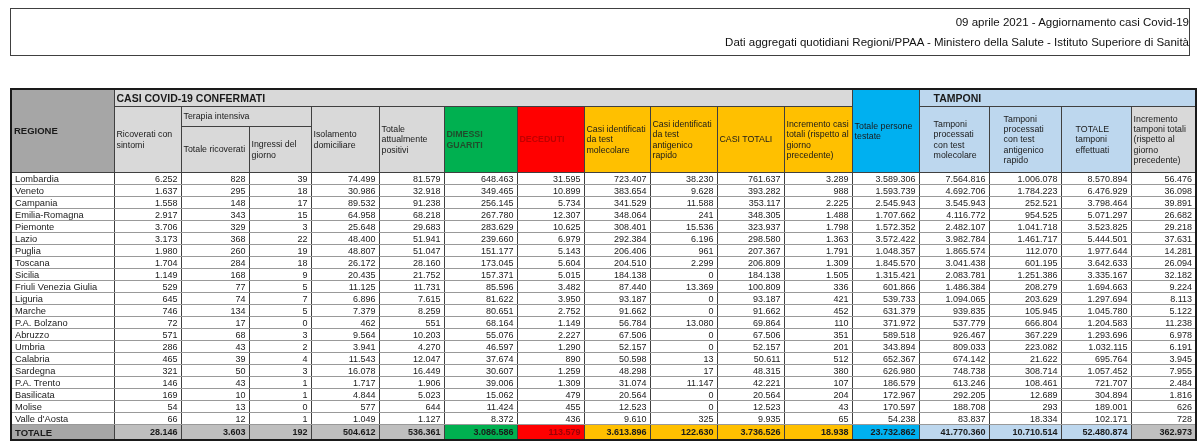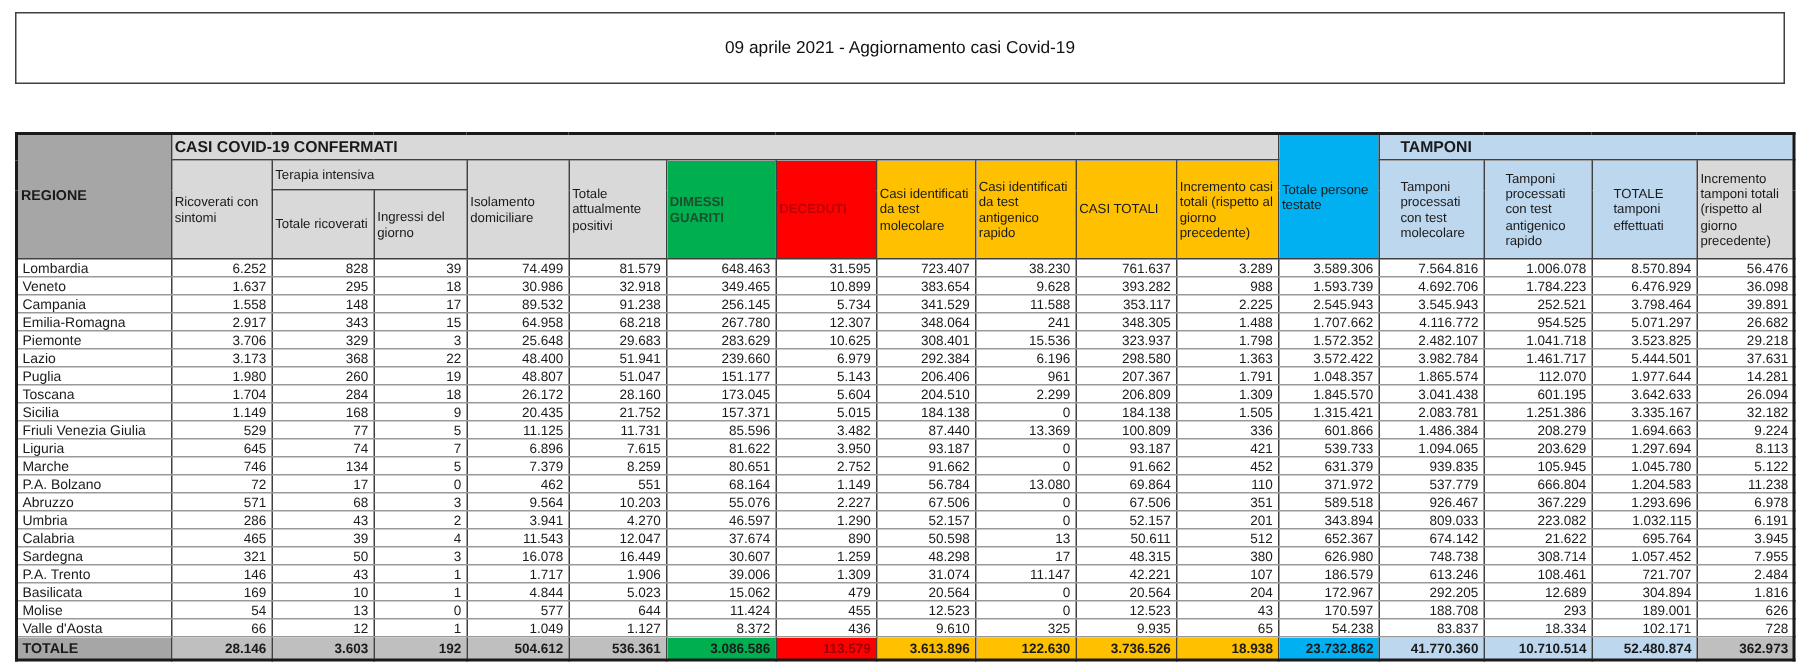--- a/index.html
+++ b/index.html
@@ -1,18 +1,18 @@
 <!DOCTYPE html>
 <html><head>
 <meta charset="utf-8">
 <style>
   html,body{margin:0;padding:0;background:#fff;font-family:"Liberation Sans",sans-serif;color:#1a1a1a;}
   .page{position:relative;width:1199px;height:446px;background:#fff;overflow:hidden;}
   .title-box{position:absolute;left:10px;top:8px;width:1178px;height:46px;border:1px solid #404040;
-    display:flex;flex-direction:column;justify-content:space-evenly;align-items:center;background:#fff;}
+    display:flex;flex-direction:column;justify-content:space-evenly;align-items:flex-end;background:#fff;}
   .title-box .line{font-size:11.5px;color:#111;text-align:center;}
   table.covid{position:absolute;left:10px;top:88px;border-collapse:collapse;table-layout:fixed;width:1182px;
     border:2px solid #1a1a1a;}
   th,td{overflow:hidden;}
   th{border:1px solid #404040;font-weight:normal;font-size:8.8px;line-height:1.15;text-align:left;vertical-align:middle;padding:1px 2px;}
   td{border-left:1px solid #404040;border-right:1px solid #404040;border-top:1px solid #999;border-bottom:1px solid #999;
     font-size:9px;height:11px;padding:0 3px;white-space:nowrap;}
   .band{font-weight:bold;font-size:10.5px;height:14px;}
   .h-grey{background:#D9D9D9;}
   .h-dark{background:#A6A6A6;font-weight:bold;font-size:9.5px;}
@@ -34,20 +34,21 @@
   .bg-cyan{background:#00B0F0 !important;}
   .bg-blue{background:#BDD7EE !important;}
 </style>
 </head>
 <body>
 
 <div class="page">
 
   <div class="title-box">
     <div class="line">09 aprile 2021 - Aggiornamento casi Covid-19</div>
+    <div class="line">Dati aggregati quotidiani Regioni/PPAA - Ministero della Salute - Istituto Superiore di Sanità</div>
   </div>
 
   <table class="covid">
     <colgroup>
       <col style="width:103px">
         <col style="width:67px">
         <col style="width:68px">
         <col style="width:62px">
       <col style="width:68px">
         <col style="width:65px">

